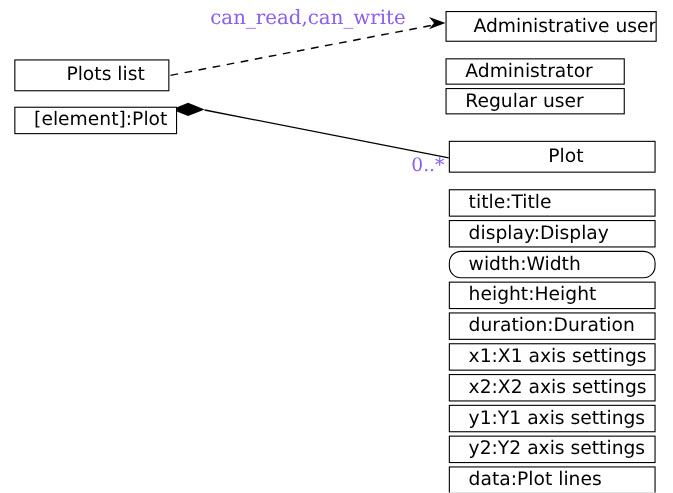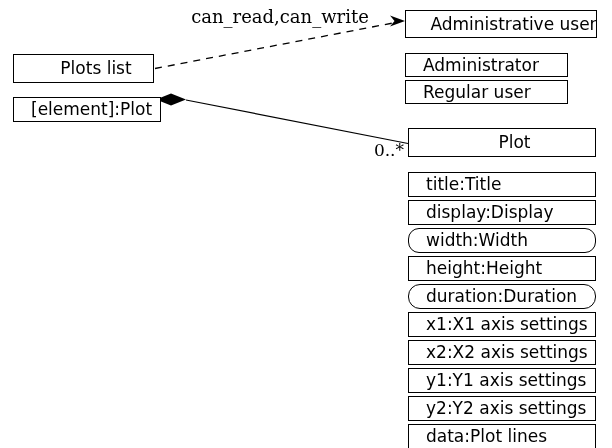--- a/index.html
+++ b/index.html
@@ -42,31 +42,31 @@
   .au-hdr { left: 405px; top: 10px;  width: 192px; height: 28px; }
   .au-r0  { left: 405px; top: 41px;  width: 163px; height: 24px; }
   .au-r1  { left: 405px; top: 68px;  width: 163px; height: 24px; }
 
   
   .p-hdr  { left: 408px; top: 128px; width: 188px; height: 29px; }
   .p-r0 { left: 408px; top: 160px; width: 188px; height: 25px; }
   .p-r1 { left: 408px; top: 188px; width: 188px; height: 25px; }
   .p-r2 { left: 408px; top: 216px; width: 188px; height: 25px; border-radius: 11px; }
   .p-r3 { left: 408px; top: 244px; width: 188px; height: 25px; text-align: right; }
-  .p-r4 { left: 408px; top: 272px; width: 188px; height: 25px; border-radius: 12px; }
+  .p-r4 { left: 408px; top: 272px; width: 188px; height: 25px; }
   .p-r5 { left: 408px; top: 300px; width: 188px; height: 25px; }
   .p-r6 { left: 408px; top: 328px; width: 188px; height: 25px; }
   .p-r7 { left: 408px; top: 356px; width: 188px; height: 25px; }
   .p-r8 { left: 408px; top: 384px; width: 188px; height: 25px; }
   .p-r9 { left: 408px; top: 412px; width: 188px; height: 25px; }
 
   .edge-label {
     position: absolute;
     font-family: "DejaVu Serif", "Liberation Serif", serif;
-    color: #000000;
+    color: #8b5cf6;
     white-space: nowrap;
     line-height: 20px;
   }
   .dep-label  { left: 180px; top: 7px;   width: 200px; font-size: 18px; text-align: center; }
   .mult-label { left: 354px; top: 140px; width: 50px;  font-size: 17px; text-align: right; }
 </style>
 </head>
 <body>
 
 <div class="canvas">

